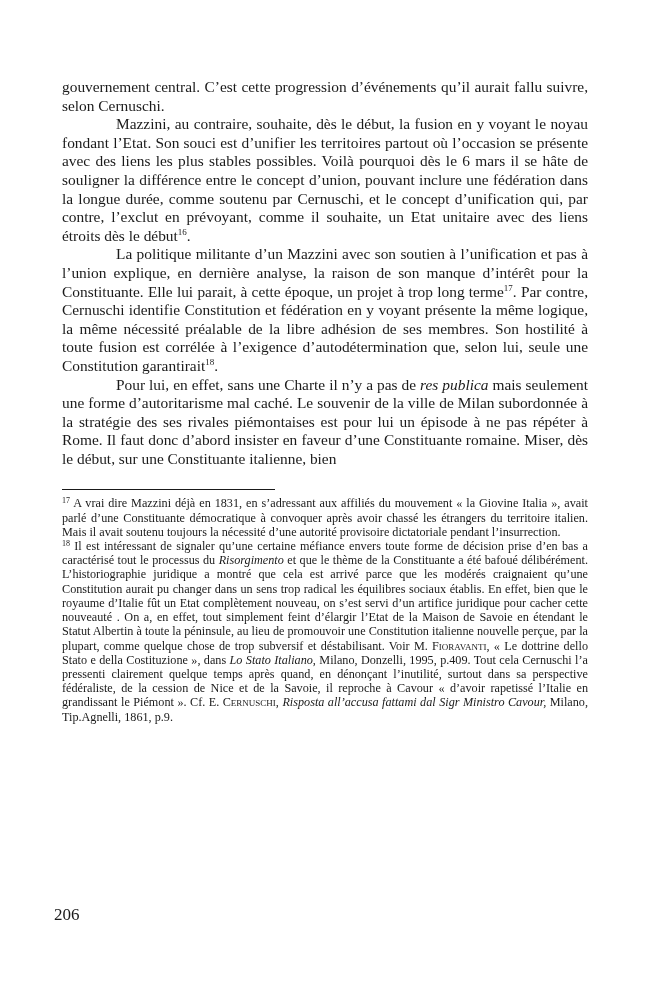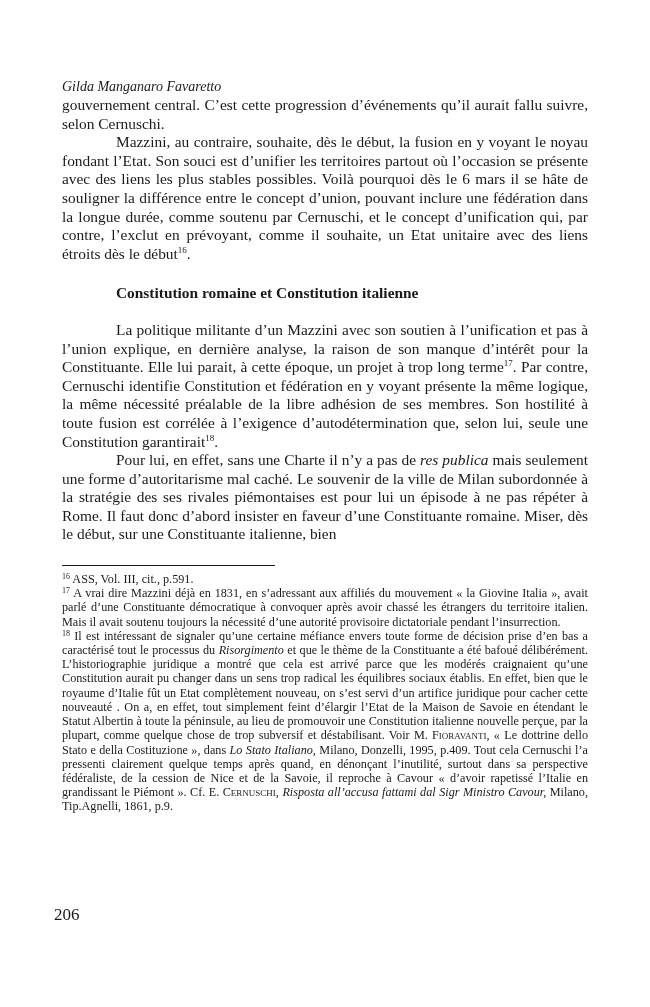--- a/index.html
+++ b/index.html
@@ -13,34 +13,31 @@
     .footnote-rule { width: 213px; border-top: 1px solid #1a1a1a; margin: 21px 0 6px 0; }
     .footnote { font-size: 12.2px; line-height: 14.2px; text-align: justify; margin: 0; }
     .footnote sup { font-size: 8px; vertical-align: 4px; }
     .sc { font-variant: small-caps; }
     .page-number { position: absolute; left: 54px; top: 905px; font-size: 17px; }
   </style>
 </head>
 <body>
 
 <div class="page">
-  <p class="running-head">Gilda Manganaro Favaretto</p>
 
   <p class="body-text">gouvernement central. C’est cette progression d’événements qu’il aurait fallu suivre, selon Cernuschi.</p>
 
   <p class="body-text indent"><span>Mazzini, au contraire, souhaite, dès le début, la fusion en y voyant le noyau fondant l’Etat. Son souci est d’unifier les territoires partout où l’occasion se présente avec des liens les plus stables possibles. Voilà pourquoi dès le 6 mars il se hâte de souligner la différence entre le concept d’union, pouvant inclure une fédération dans la longue durée, comme soutenu par Cernuschi, et le concept d’unification qui, par contre, l’exclut en prévoyant, comme il souhaite, un Etat unitaire avec des liens étroits dès le début</span><sup>16</sup><span>.</span></p>
 
-  <p class="heading">Constitution romaine et Constitution italienne</p>
 
   <p class="body-text indent"><span>La politique militante d’un Mazzini avec son soutien à l’unification et pas à l’union explique, en dernière analyse, la raison de son manque d’intérêt pour la Constituante. Elle lui parait, à cette époque, un projet à trop long terme</span><sup>17</sup><span>. Par contre, Cernuschi identifie Constitution et fédération en y voyant présente la même logique, la même nécessité préalable de la libre adhésion de ses membres. Son hostilité à toute fusion est corrélée à l’exigence d’autodétermination que, selon lui, seule une Constitution garantirait</span><sup>18</sup><span>.</span></p>
 
   <p class="body-text indent"><span>Pour lui, en effet, sans une Charte il n’y a pas de </span><i>res publica</i><span> mais seulement une forme d’autoritarisme mal caché. Le souvenir de la ville de Milan subordonnée à la stratégie des ses rivales piémontaises est pour lui un épisode à ne pas répéter à Rome. Il faut donc d’abord insister en faveur d’une Constituante romaine. Miser, dès le début, sur une Constituante italienne, bien</span></p>
 
   <div class="footnote-rule"></div>
 
-  <p class="footnote"><sup>16</sup><span> ASS, Vol. III, cit., p.591.</span></p>
 
   <p class="footnote"><sup>17</sup><span> A vrai dire Mazzini déjà en 1831, en s’adressant aux affiliés du mouvement « la Giovine Italia », avait parlé d’une Constituante démocratique à convoquer après avoir chassé les étrangers du territoire italien. Mais il avait soutenu toujours la nécessité d’une autorité provisoire dictatoriale pendant l’insurrection.</span></p>
 
   <p class="footnote"><sup>18</sup><span> Il est intéressant de signaler qu’une certaine méfiance envers toute forme de décision prise d’en bas a caractérisé tout le processus du </span><i>Risorgimento</i><span> et que le thème de la Constituante a été bafoué délibérément. L’historiographie juridique a montré que cela est arrivé parce que les modérés craignaient qu’une Constitution aurait pu changer dans un sens trop radical les équilibres sociaux établis. En effet, bien que le royaume d’Italie fût un Etat complètement nouveau, on s’est servi d’un artifice juridique pour cacher cette nouveauté . On a, en effet, tout simplement feint d’élargir l’Etat de la Maison de Savoie en étendant le Statut Albertin à toute la péninsule, au lieu de promouvoir une Constitution italienne nouvelle perçue, par la plupart, comme quelque chose de trop subversif et déstabilisant. Voir  M. </span><span class="sc">Fioravanti</span><span>, « Le dottrine dello Stato e della Costituzione », dans </span><i>Lo Stato Italiano</i><span>, Milano, Donzelli, 1995, p.409. Tout cela Cernuschi l’a pressenti clairement quelque temps après quand, en dénonçant l’inutilité, surtout dans sa perspective fédéraliste, de la cession de Nice et de la Savoie, il reproche à Cavour « d’avoir rapetissé l’Italie en grandissant le Piémont ». Cf. E. </span><span class="sc">Cernuschi</span><span>, </span><i>Risposta all’accusa fattami dal Sigr Ministro Cavour,</i><span> Milano, Tip.Agnelli, 1861, p.9.</span></p>
 </div>
 
 <div class="page-number">206</div>
 
 </body></html>

